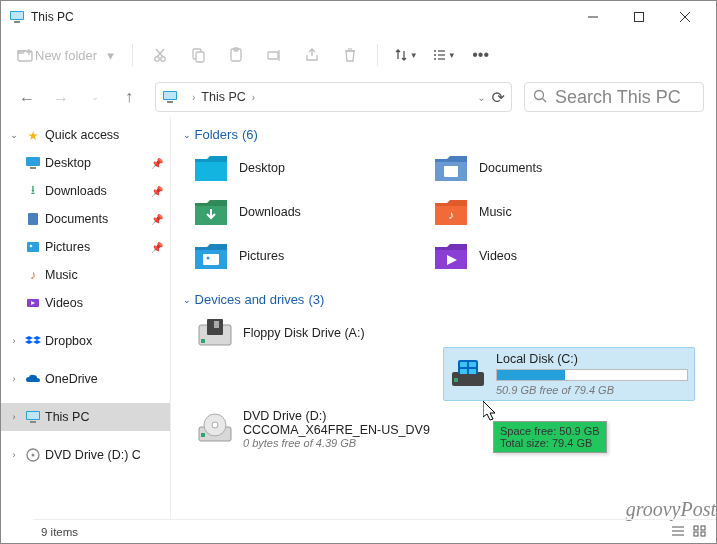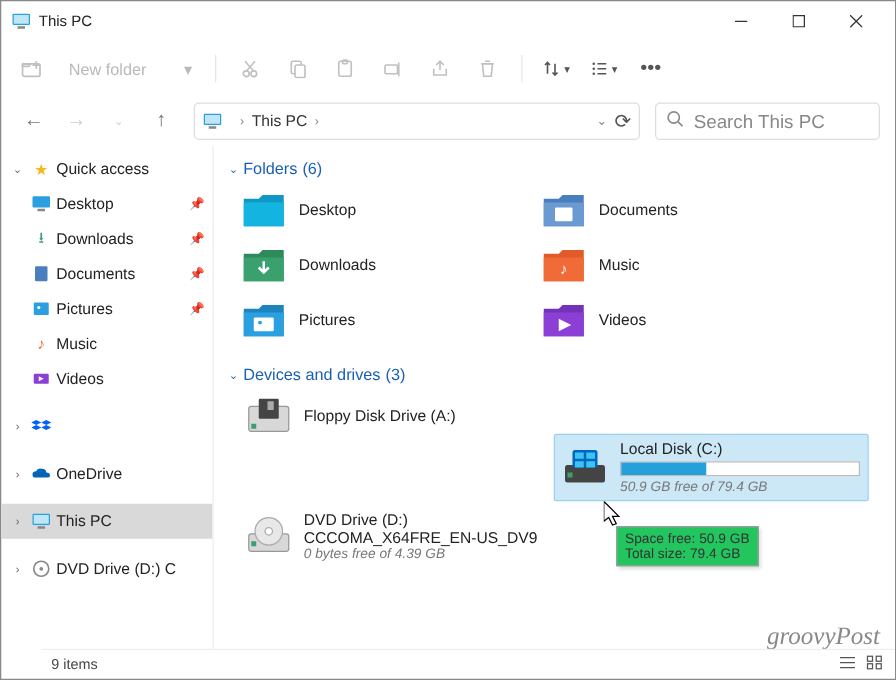--- a/index.html
+++ b/index.html
@@ -6,33 +6,33 @@
 body { background: #fff; width: 717px; height: 544px; overflow: hidden; position: relative; border: 1px solid #888; }
 
 .titlebar { height: 32px; display: flex; align-items: center; padding: 0 8px; }
 .titlebar .icon { width: 16px; height: 16px; margin-right: 6px; }
 .titlebar .title { font-size: 12px; color: #222; flex: 1; }
 .winbtns { display: flex; }
 .winbtn { width: 46px; height: 32px; display: flex; align-items: center; justify-content: center; color: #444; font-size: 12px; }
 
 .toolbar { height: 44px; display: flex; align-items: center; padding: 0 8px; gap: 4px; }
 .tbtn { height: 30px; min-width: 34px; display: flex; align-items: center; justify-content: center; color: #b9b9b9; border-radius: 4px; }
-.newfolder { display: flex; align-items: center; gap: 22px; padding: 0 8px; color: #b9b9b9; font-size: 13px; }
+.newfolder { display: flex; align-items: center; gap: 2px; padding: 0 8px; color: #b9b9b9; font-size: 13px; }
 .newfolder .chev { margin-left: 8px; }
 .sep { width: 1px; height: 22px; background: #e6e6e6; margin: 0 6px; }
 
 .navrow { height: 40px; display: flex; align-items: center; padding: 0 12px; gap: 6px; }
 .navbtn { width: 28px; height: 28px; display: flex; align-items: center; justify-content: center; color: #777; }
 .navbtn.disabled { color: #ccc; }
 .addrbar { flex: 1; height: 30px; border: 1px solid #ddd; border-radius: 4px; display: flex; align-items: center; padding: 0 6px; margin: 0 6px; }
 .addrbar .pcicon { width: 16px; height: 16px; margin-right: 8px; }
 .addrlabel { font-size: 12.5px; color: #333; }
 .addrsep { color: #888; margin: 0 6px; font-size: 10px; }
 .addrtail { flex: 1; }
-.searchbox { width: 180px; height: 30px; border: 1px solid #ddd; border-radius: 4px; display: flex; align-items: center; padding: 0 8px; color: #888; font-size: 15px; gap: 8px; }
+.searchbox { width: 180px; height: 30px; border: 1px solid #ddd; border-radius: 4px; display: flex; align-items: center; padding: 0 8px; color: #888; font-size: 18px; gap: 8px; }
 
 .body { display: flex; height: 402px; }
 .sidebar { width: 170px; border-right: 1px solid #eee; overflow: hidden; padding-top: 4px; }
 .sitem { height: 28px; display: flex; align-items: center; font-size: 12.5px; color: #222; padding-left: 6px; gap: 4px; position: relative; }
 .sitem .exp { width: 14px; display: flex; justify-content: center; color: #666; font-size: 9px; }
 .sitem .sicon { width: 16px; height: 16px; display: flex; align-items: center; justify-content: center; }
 .sitem .slabel { flex: 1; white-space: nowrap; overflow: hidden; text-overflow: ellipsis; }
 .sitem .pin { color: #aaa; font-size: 10px; margin-right: 6px; }
 .sitem.child { padding-left: 24px; }
 .sitem.l1 { padding-left: 6px; }
@@ -56,21 +56,21 @@
 .drivetile .bar { width: 100%; height: 12px; border: 1px solid #bcbcbc; background: #fff; margin: 3px 0; position: relative; }
 .drivetile .barfill { position: absolute; left: 0; top: 0; bottom: 0; background: #26a0da; }
 .drivetile.selected { background: #cce8f7; border: 1px solid #99d1ef; margin-top: 36px; }
 
 .tooltip { position: absolute; left: 492px; top: 420px; background: #22c55e; border: 1px solid #9b9b9b; padding: 3px 6px; font-size: 11px; color: #333; box-shadow: 2px 2px 3px rgba(0,0,0,0.15); white-space: nowrap; }
 
 .statusbar { position:absolute; bottom:0; left:0; right:0; height: 24px; border-top: 1px solid #eee; display: flex; align-items: center; padding: 0 8px; font-size: 11.5px; color: #444; margin-left: 32px; }
 .statusbar .spacer { flex: 1; }
 .viewbtns { display: flex; gap: 6px; color: #555; }
 
-.watermark { position: absolute; right: 12px; bottom: 22px; font-family: Georgia, serif; font-style: italic; font-size: 20px; color: #888; }
+.watermark { position: absolute; right: 0; bottom: 22px; font-family: Georgia, serif; font-style: italic; font-size: 20px; color: #888; }
 
 .cursor { position: absolute; left: 482px; top: 400px; pointer-events: none; }
 </style>
 </head>
 <body>
 
 <div class="titlebar">
   <span class="icon">
     <svg width="16" height="16">
         <rect x="1" y="2" width="14" height="9" rx="1" fill="#2aa0e0"></rect>
@@ -257,20 +257,21 @@
     <div class="sitem l1">
       <span class="exp">›</span>
       <span class="sicon">
           <svg width="16" height="16">
             <polygon points="4,3 8,5 4,7 0,5" fill="#0061ff"></polygon>
             <polygon points="12,3 16,5 12,7 8,5" fill="#0061ff"></polygon>
             <polygon points="4,7 8,9 4,11 0,9" fill="#0061ff"></polygon>
             <polygon points="12,7 16,9 12,11 8,9" fill="#0061ff"></polygon>
           </svg>
         </span>
+      <span class="slabel">Dropbox</span>
     </div>
     <div class="sgap"></div>
     <div class="sitem l1">
       <span class="exp">›</span>
       <span class="sicon">
           <svg width="16" height="12">
             <path d="M3 9 Q1 9 1 6.5 Q1 4 4 4 Q5 1 8.5 2 Q12 2 12 5 Q15 5 15 7.5 Q15 9 13 9 Z" fill="#0364b8"></path>
           </svg>
         </span>
       <span class="slabel">OneDrive</span>

